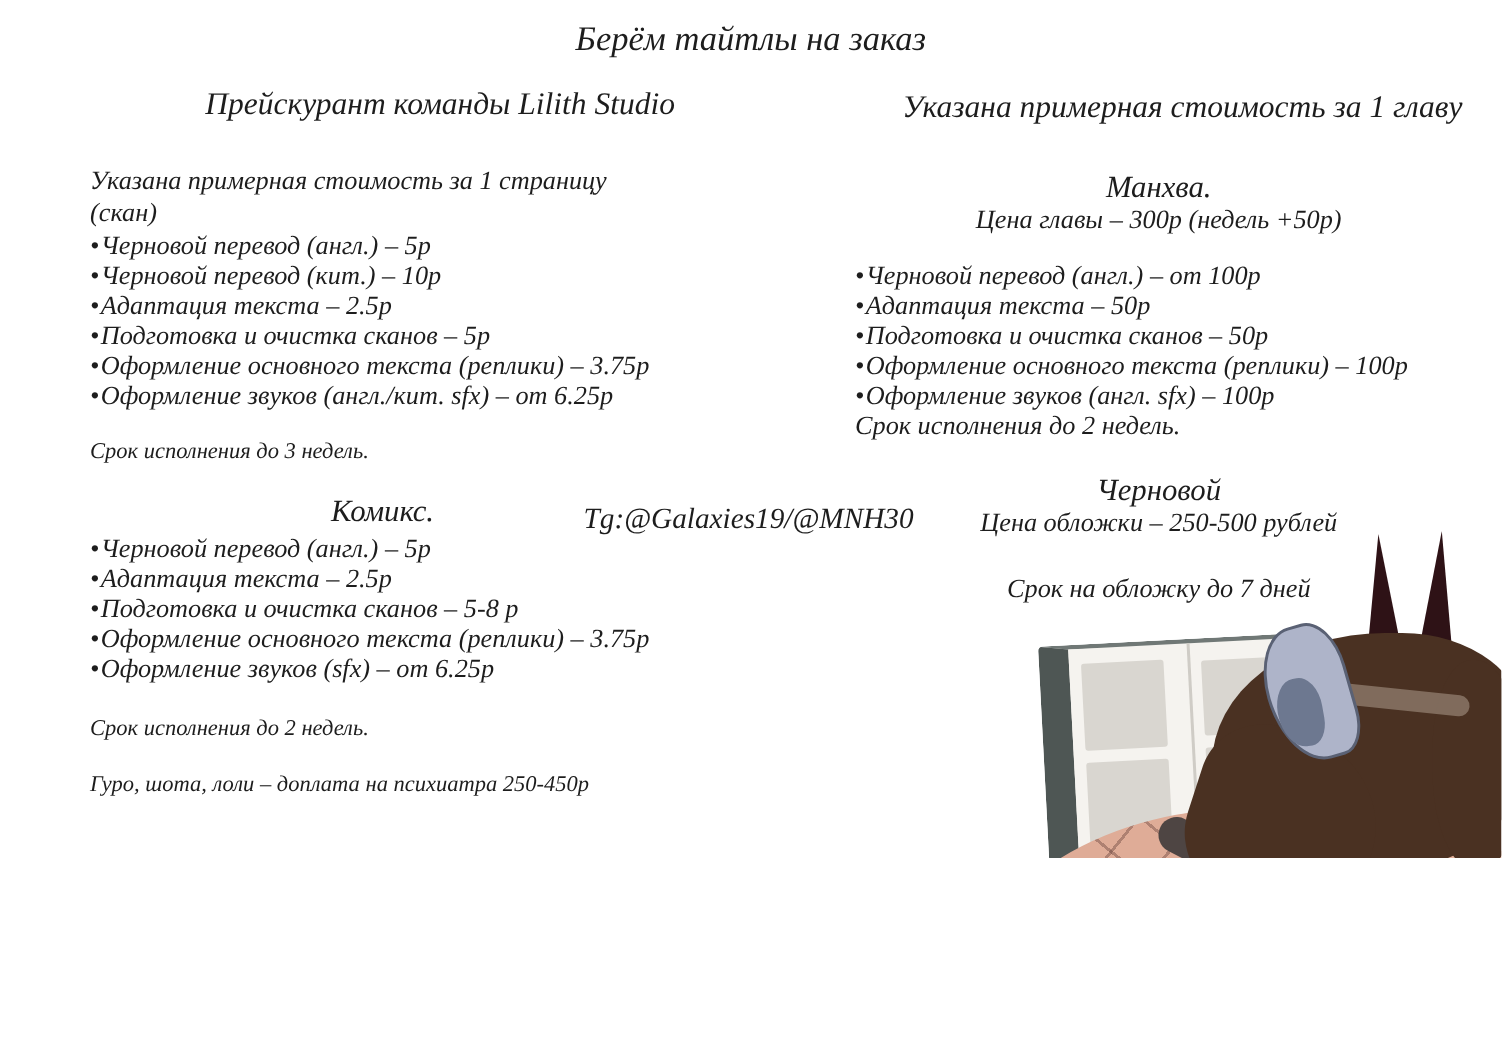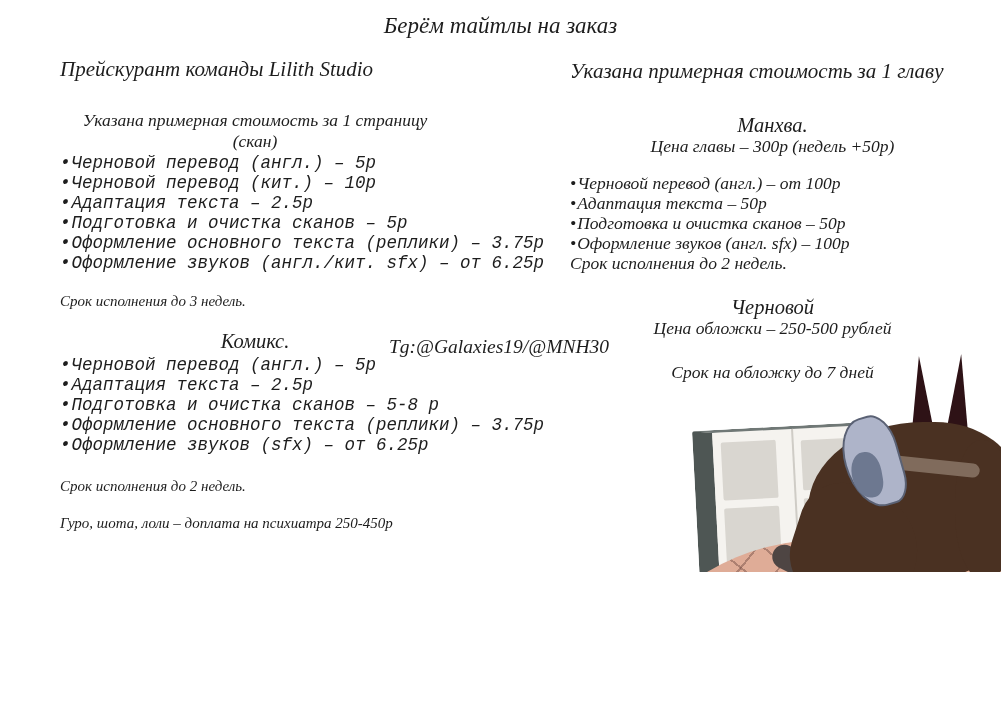--- a/index.html
+++ b/index.html
@@ -9,33 +9,33 @@
     font-family:"Liberation Serif", serif;
     font-style:italic; color:#1d1d1d;
   }
   .page-title {
     position:absolute; top:13px; left:0; width:100%;
     text-align:center; font-size:23px;
   }
   .col { position:absolute; }
   .col-left  { left:60px;  top:56px; width:390px; }
   .col-right { left:570px; top:58px; width:405px; }
-  .heading    { text-align:left; font-size:21px;   line-height:26px; }
-  .subheading { text-align:center; font-size:17.5px; line-height:21px; margin-top:28px; }
+  .heading    { text-align:right; font-size:21px;   line-height:26px; }
+  .subheading { text-align:left; font-size:17.5px; line-height:21px; margin-top:28px; }
   .section-name { text-align:center; font-size:20.5px; line-height:25px; }
   .price-line   { text-align:center; font-size:17.5px; line-height:21px; }
   .items { font-size:17.5px; line-height:20px; }
   .item  { white-space:nowrap; }
   .item::before { content:"\2022"; margin-right:1px; }
   .note  { font-size:15px; line-height:21px; white-space:nowrap; }
   .plain-line { font-size:17.5px; line-height:20px; white-space:nowrap; }
 
   .mt-manga-name   { margin-top:21px; }
   .mt-comics-name  { margin-top:17px; }
-  .mt-items-tight  { margin-top:1px;font-family:Liberation Mono, monospace; }
+  .mt-items-tight  { margin-top:1px; }
   .mt-note-18      { margin-top:18px; }
   .mt-note-21      { margin-top:21px; }
   .mt-note-16      { margin-top:16px; }
   .mt-manhwa-name  { margin-top:30px; line-height:22px; }
   .mt-items-16     { margin-top:16px; }
   .mt-covers-name  { margin-top:23px; line-height:22px; }
   .mt-note-23      { margin-top:23px; }
 
   .telegram-line {
     position:absolute; left:389px; top:336px;
@@ -187,20 +187,21 @@
 
   <div class="col col-right">
     <div class="heading">Указана примерная стоимость за 1 главу</div>
 
     <div class="section-name mt-manhwa-name">Манхва.</div>
     <div class="price-line">Цена главы – 300р (недель +50р)</div>
     <div class="items mt-items-16">
       <div class="item">Черновой перевод (англ.) – от 100р</div>
       <div class="item">Адаптация текста – 50р</div>
       <div class="item">Подготовка и очистка сканов – 50р</div>
+      <div class="item">Оформление основного текста (реплики) – 100р</div>
       <div class="item">Оформление звуков (англ. sfx) – 100р</div>
       <div class="plain-line">Срок исполнения до 2 недель.</div>
     </div>
 
     <div class="section-name mt-covers-name">Черновой</div>
     <div class="price-line">Цена обложки – 250-500 рублей</div>
     <div class="price-line mt-note-23">Срок на обложку до 7 дней</div>
   </div>
 
   <div class="studio-script">Lilith Studio</div>

